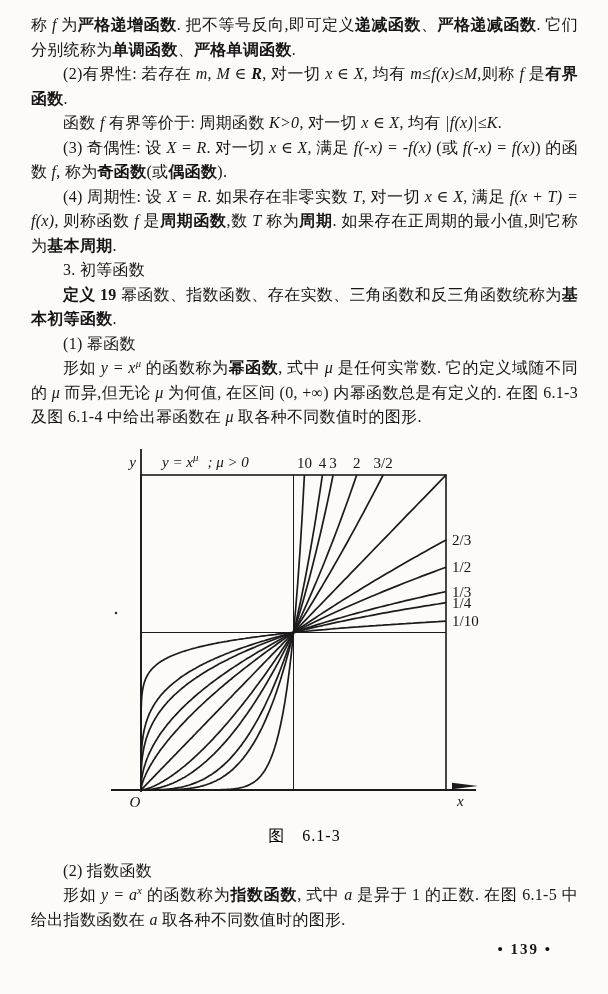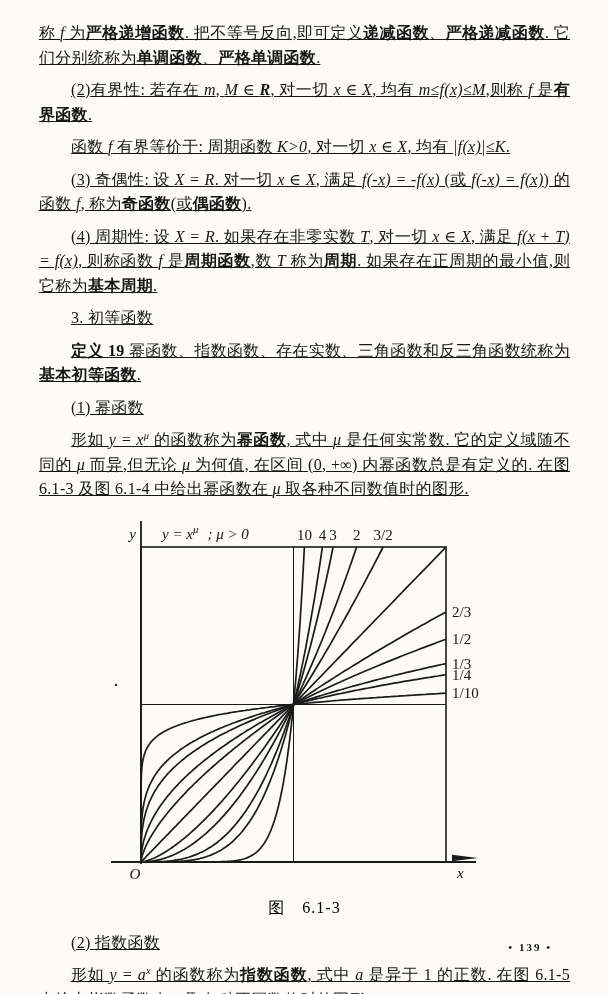--- a/index.html
+++ b/index.html
@@ -4,40 +4,40 @@
 <style>
   html,body{margin:0;padding:0;background:#ffffff;}
   .page{
     position:relative;width:608px;height:994px;margin:0;
     background:#fcfbf8;overflow:hidden;
     font-family:"Liberation Serif","DejaVu Serif",serif;
     color:#161616;
   }
   .content{position:absolute;left:31px;top:13px;width:547px;}
   .para{
-    margin:8px;font-size:16px;line-height:24.5px;
-    text-align:justify;letter-spacing:0.3px;text-decoration:underline;
+    margin:0;font-size:16px;line-height:24.5px;
+    text-align:justify;letter-spacing:0.3px;
   }
   .para.indent{text-indent:2em;}
   .para sup{font-size:10.5px;line-height:0;}
   .fig{position:relative;margin:16px 0 0 63px;width:400px;height:370px;}
   .fig svg{display:block;}
   .plot-box{fill:none;stroke:#1b1b1b;stroke-width:1.6;}
   .axis{stroke:#1b1b1b;stroke-width:1.8;fill:none;}
   .unitline{stroke:#1b1b1b;stroke-width:1;}
   .curves polyline{fill:none;stroke:#1b1b1b;stroke-width:1.7;}
   .clabel{font-family:"Liberation Serif","DejaVu Serif",serif;font-size:15px;fill:#141414;}
   .alabel{font-family:"Liberation Serif","DejaVu Serif",serif;font-style:italic;font-size:15px;fill:#141414;}
   .ftitle{font-family:"Liberation Serif","DejaVu Serif",serif;font-style:italic;font-size:15px;fill:#141414;}
   .arrowhead{fill:#1b1b1b;}
   .speck{fill:#333;}
   .caption{margin:10px 0 0 0;text-align:center;font-size:16px;letter-spacing:1px;color:#000000;}
   .pagenum{
     position:absolute;top:941px;right:56px;
-    font-size:11px;font-weight:700;letter-spacing:2px;color:#141414;
+    font-size:15px;font-weight:700;letter-spacing:2px;color:#141414;
   }
 </style>
 </head>
 <body>
 
 <div class="page">
   <div class="content">
 
     <div>
         <p class="para"><span>称 </span><span style="font-style: italic;">f</span><span> 为</span><span style="font-weight: 700;">严格递增函数</span><span>. 把不等号反向,即可定义</span><span style="font-weight: 700;">递减函数</span><span>、</span><span style="font-weight: 700;">严格递减函数</span><span>. 它们分别统称为</span><span style="font-weight: 700;">单调函数</span><span>、</span><span style="font-weight: 700;">严格单调函数</span><span>.</span></p>

